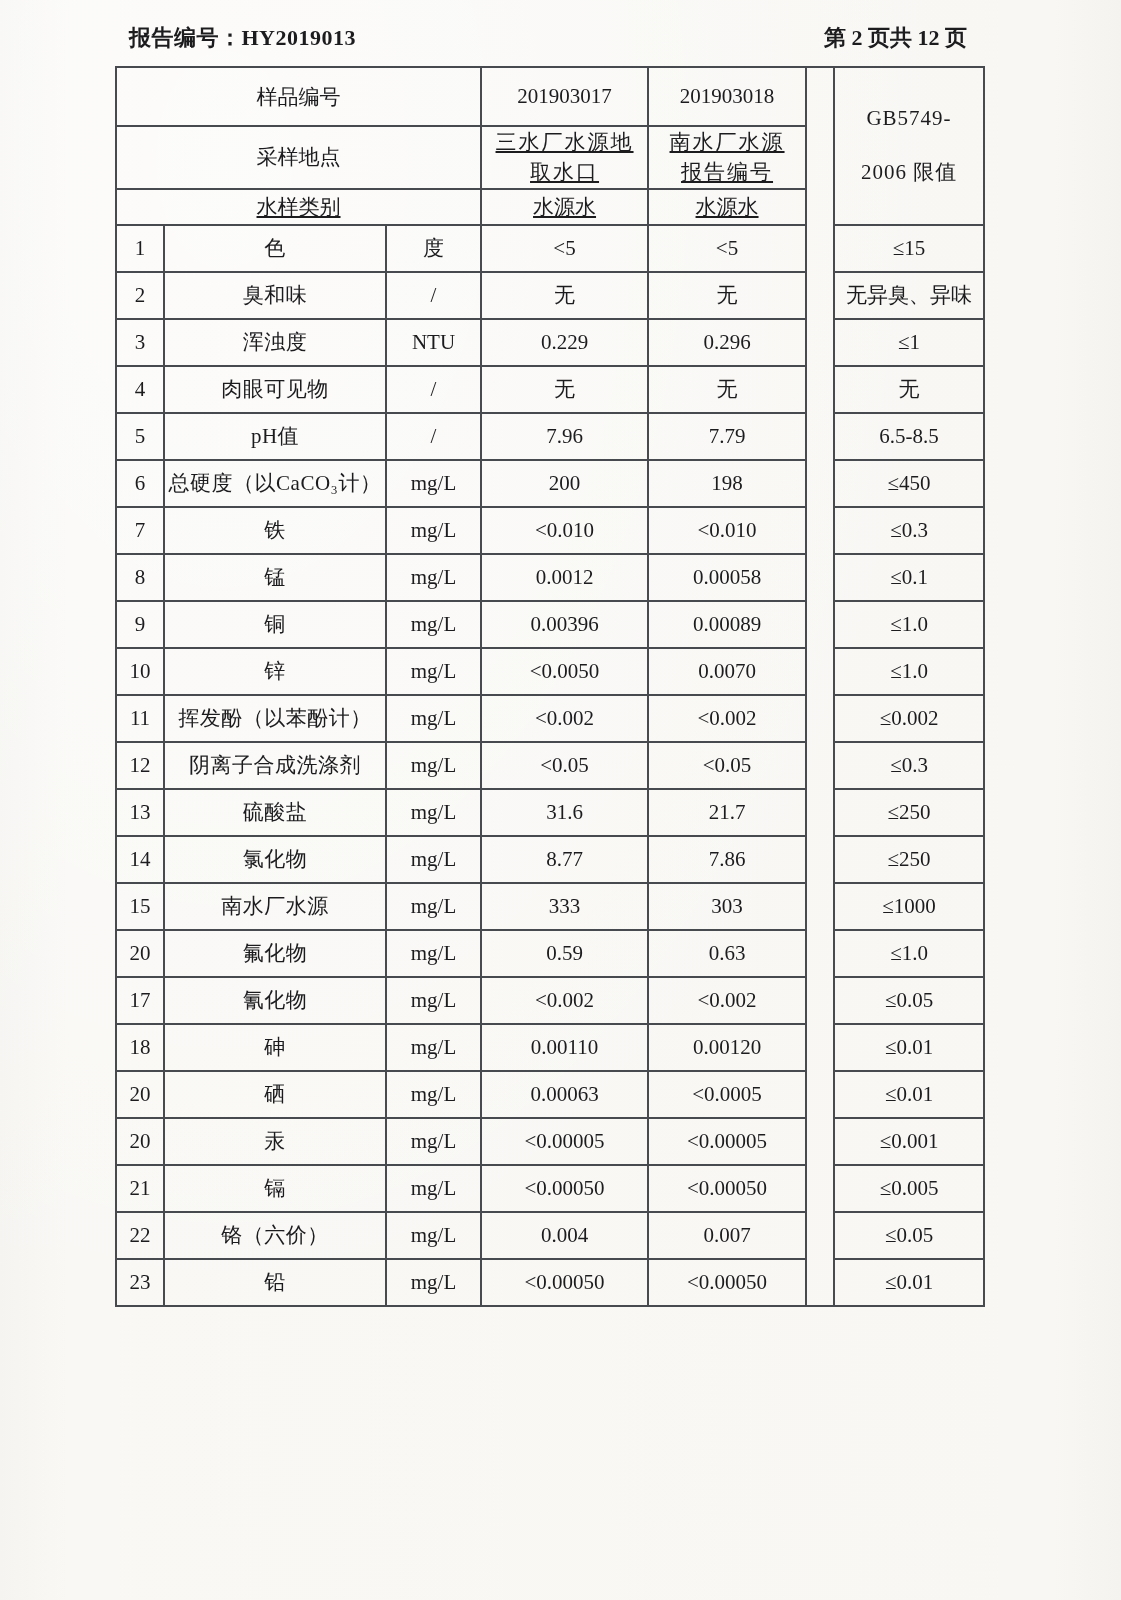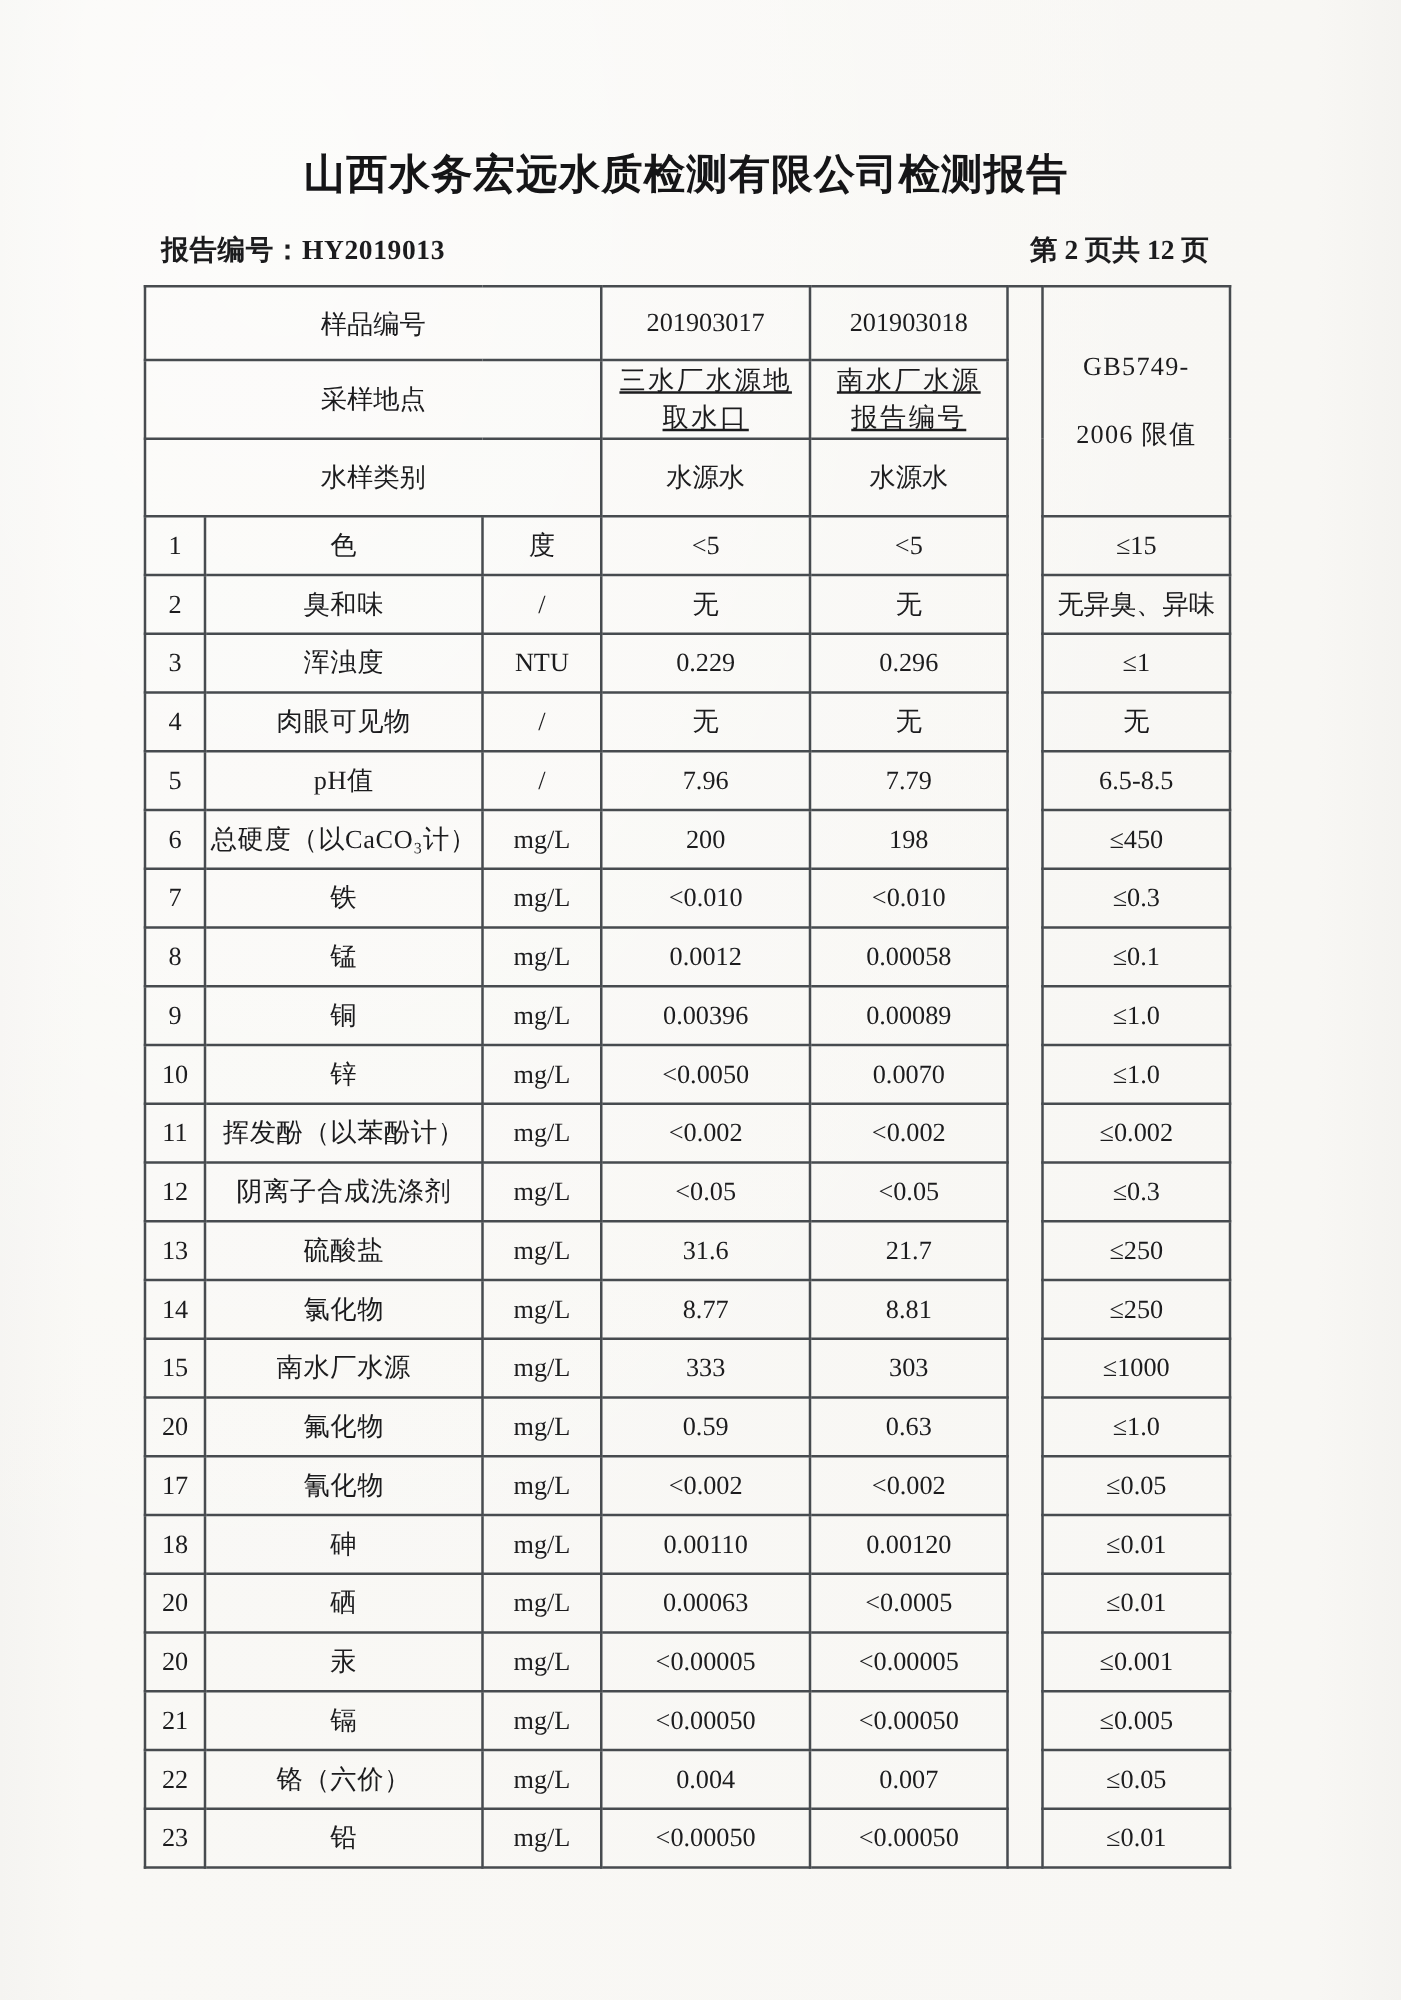--- a/index.html
+++ b/index.html
@@ -46,21 +46,21 @@
   table.report td{
     border:2px solid #474b4f;
     text-align:center;
     vertical-align:middle;
     font-size:21px;
     padding:0;
     overflow:hidden;
   }
   tr.hr1{height:59px;}
   tr.hr2{height:62px;margin-top:31px;}
-  tr.hr3{height:62px;}
+  tr.hr3{height:36px;text-decoration:underline;}
   tbody tr:nth-child(n+4){height:47px;}
   td.name-cell{
     text-align:left;
     padding-left:13px;
     letter-spacing:.5px;
   }
   td.wrap{
     white-space:pre-line;
     line-height:1.45;
     letter-spacing:2px;
@@ -72,21 +72,20 @@
     letter-spacing:1px;
   }
   td.spacer{background:transparent;}
 </style>
 </head>
 <body>
 
 <div class="paper">
   <div class="content">
 
-    <h1 class="title">山西水务宏远水质检测有限公司检测报告</h1>
 
     <div class="meta">
       <div class="left">
         <span>报告编号：</span><span>HY2019013</span>
       </div>
       <div class="right">第 2 页共 12 页</div>
     </div>
 
     <table class="report">
       <colgroup>
@@ -221,21 +220,21 @@
             <td>mg/L</td>
             <td>31.6</td>
             <td>21.7</td>
             <td>≤250</td>
           </tr>
           <tr>
             <td>14</td>
             <td class="name-cell">氯化物</td>
             <td>mg/L</td>
             <td>8.77</td>
-            <td>8.81</td>
+            <td>7.86</td>
             <td>≤250</td>
           </tr>
           <tr>
             <td>15</td>
             <td class="name-cell">南水厂水源</td>
             <td>mg/L</td>
             <td>333</td>
             <td>303</td>
             <td>≤1000</td>
           </tr>

